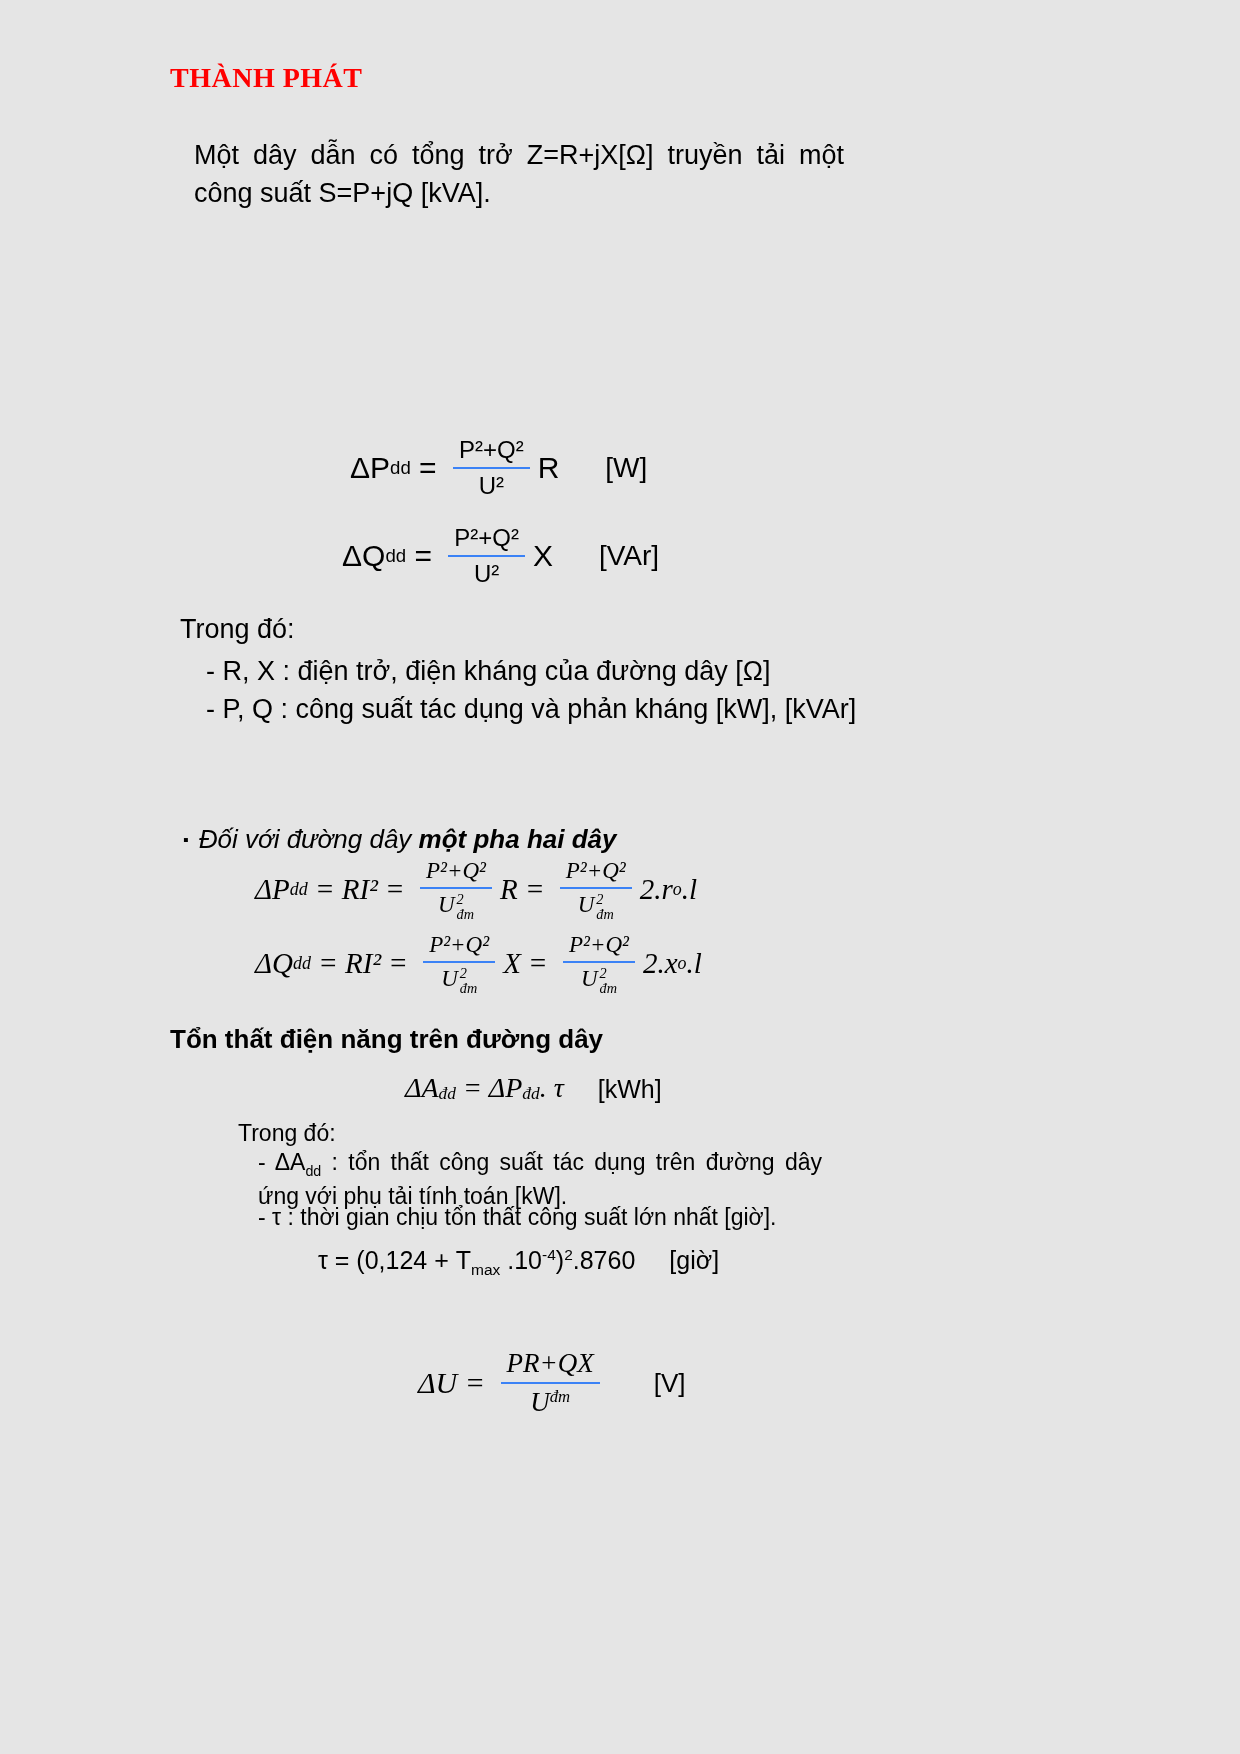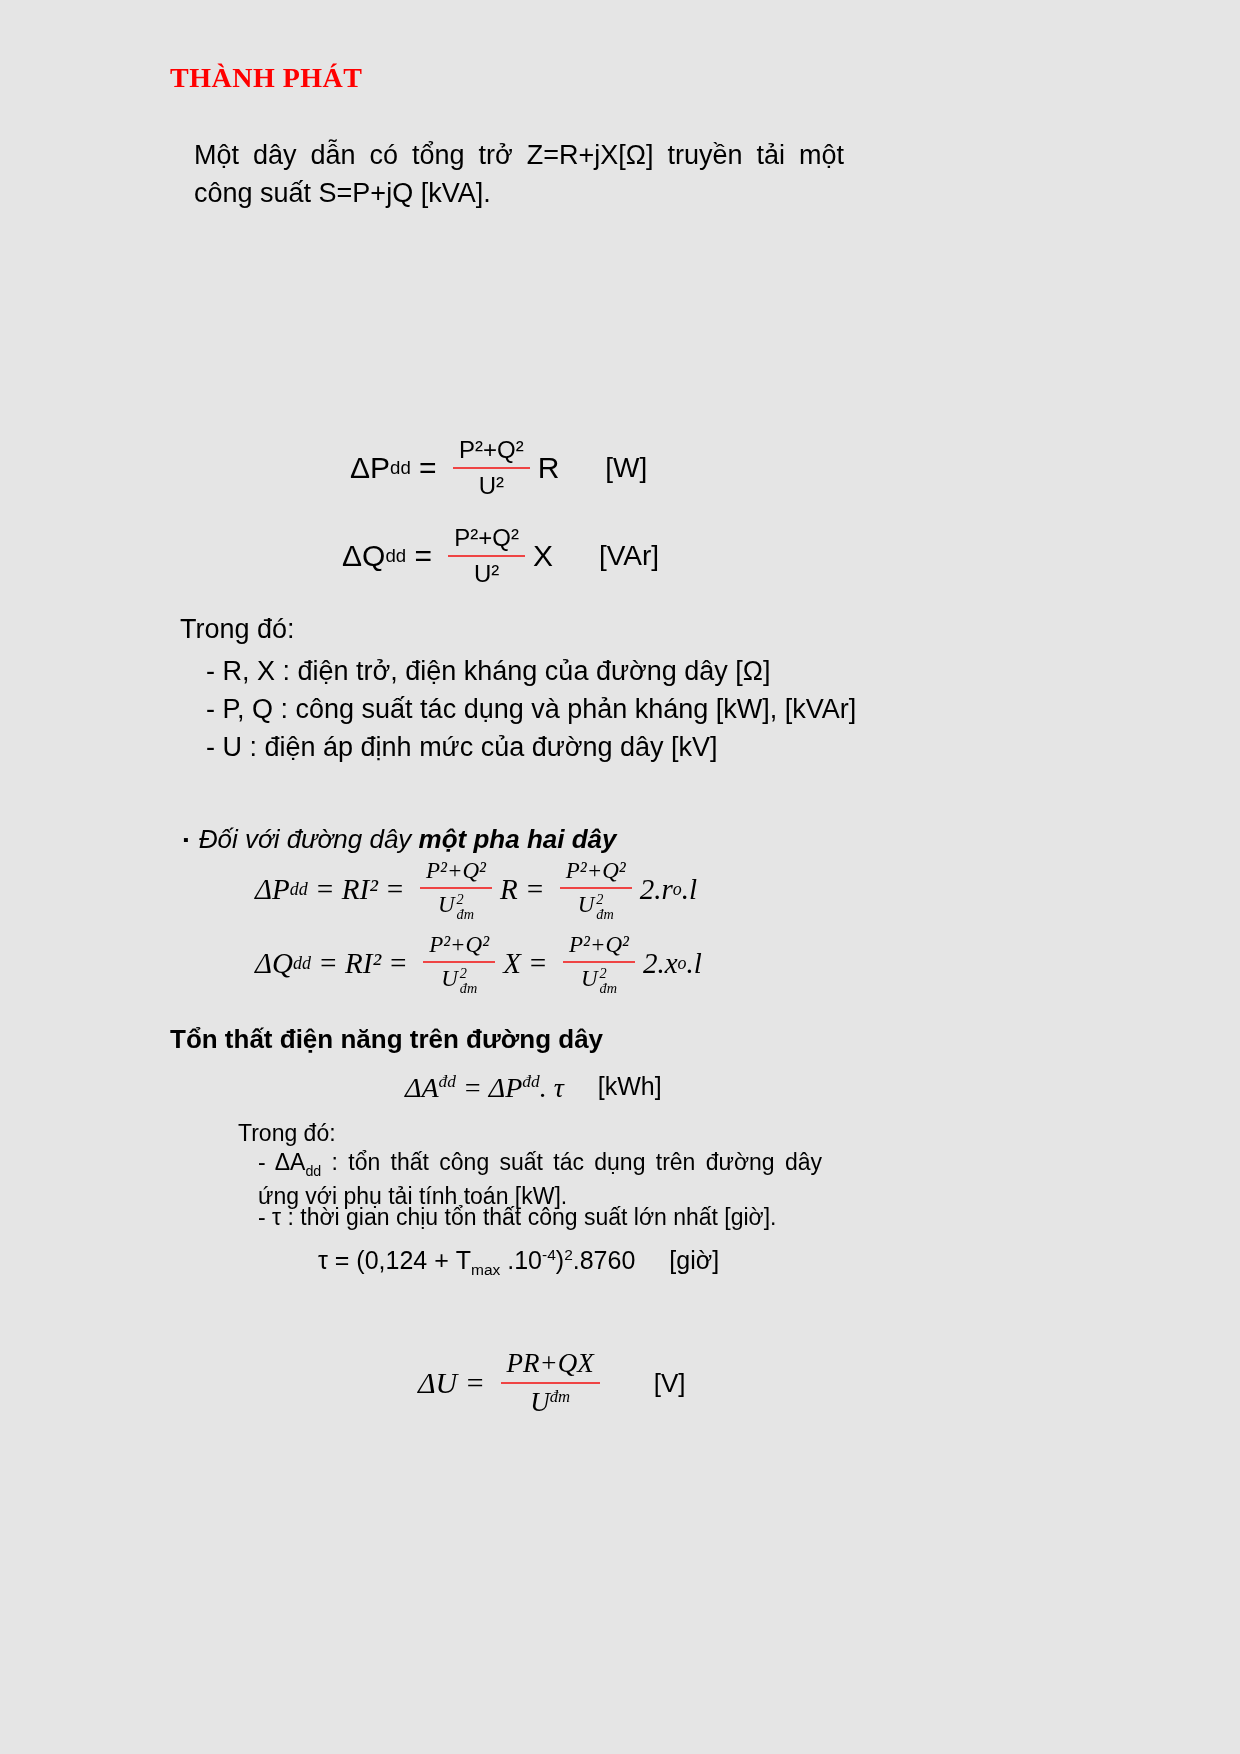--- a/index.html
+++ b/index.html
@@ -23,21 +23,21 @@
   .vline { position:absolute; left:317px; top:0; width:3px; height:78px; background:#000; }
   .arrowhead { position:absolute; left:309px; top:76px; width:0; height:0;
     border-left:9px solid transparent; border-right:9px solid transparent; border-top:16px solid #000; }
   .zlabel { position:absolute; left:100px; top:16px; font-size:26px; }
   .slabel { position:absolute; left:268px; top:102px; font-size:26px; }
 
   .sec-heading { position:absolute; left:170px; top:372px; font-size:26px; font-weight:bold; }
 
   .formula { position:absolute; display:flex; align-items:center; font-size:30px; white-space:pre; }
   .frac { display:inline-flex; flex-direction:column; align-items:center; margin:0 8px; font-size:24px; }
-  .frac .num { display:block; padding:0 6px 3px; border-bottom:2px solid #ef4444; }
+  .frac .num { display:block; padding:0 6px 3px; border-bottom:2px solid #3b82f6; }
   .frac .den { display:flex; align-items:flex-start; justify-content:center; padding:3px 6px 0; }
   sub { font-size:0.62em; }
   sup { font-size:0.62em; }
   .unit { font-style:normal; font-family:"Liberation Sans", sans-serif; }
   .gap-lg { margin-left:46px; font-size:28px; }
   .gap-md { margin-left:34px; font-size:25px; }
 
   .where1-label { position:absolute; left:180px; top:614px; font-size:27px; }
   .where1-list { position:absolute; left:206px; top:652px; font-size:27px; }
   .where1-list .w-item { line-height:38px; }
@@ -50,21 +50,21 @@
     font-family:"Liberation Serif", serif; font-style:italic; font-size:29px; }
   .math-line { display:flex; align-items:center; margin-bottom:10px; white-space:pre; }
   .math-line .frac { font-size:23px; }
   .supsub { display:inline-flex; flex-direction:column; align-items:flex-start;
     font-size:0.62em; line-height:1.05; margin-left:2px; }
 
   .energy-heading { position:absolute; left:170px; top:1024px; font-size:26px; font-weight:bold; }
 
   .fa-formula { position:absolute; left:405px; top:1072px;
     font-family:"Liberation Serif", serif; font-style:italic; font-size:28px;
-    display:flex; align-items:flex-start; white-space:pre; }
+    display:flex; align-items:flex-end; white-space:pre; }
 
   .where2-label { position:absolute; left:238px; top:1120px; font-size:23px; }
   .w2-item1 { position:absolute; left:258px; top:1147px; width:564px;
     font-size:23px; line-height:1.38; text-align:justify; }
   .w2-item2 { position:absolute; left:258px; top:1204px; font-size:23px; }
 
   .ftau { position:absolute; left:318px; top:1246px; font-size:25px; white-space:pre; }
 
   .voltage-heading { position:absolute; left:170px; top:1290px;
     font-family:"Liberation Serif", serif; font-weight:bold; font-size:28px; }
@@ -87,21 +87,20 @@
 
 
   <div class="formula" style="left:350px; top:436px;"><span>ΔP</span><sub>dd</sub><span> = </span><span class="frac"><span class="num">P²+Q²</span><span class="den">U²</span></span><span>R</span><span class="unit gap-lg">[W]</span></div>
 
   <div class="formula" style="left:342px; top:524px;"><span>ΔQ</span><sub>dd</sub><span> = </span><span class="frac"><span class="num">P²+Q²</span><span class="den">U²</span></span><span>X</span><span class="unit gap-lg">[VAr]</span></div>
 
   <div class="where1-label">Trong đó:</div>
   <div class="where1-list">
     <div class="w-item">- R, X : điện trở, điện kháng của đường dây [Ω]</div>
     <div class="w-item">- P, Q : công suất tác dụng và phản kháng [kW], [kVAr]</div>
-    <div class="w-item">- U : điện áp định mức của đường dây [kV]</div>
   </div>
 
   <div class="bullet-line"><span class="marker">▪</span><span>Đối với đường dây </span><span class="b-bold">một pha hai dây</span></div>
 
   <div class="math-block">
     <div class="math-line"><span>ΔP</span><sub>dd</sub><span> = RI² = </span><span class="frac"><span class="num">P²+Q²</span><span class="den"><span>U</span><span class="supsub"><span>2</span><span>đm</span></span></span></span><span>R = </span><span class="frac"><span class="num">P²+Q²</span><span class="den"><span>U</span><span class="supsub"><span>2</span><span>đm</span></span></span></span><span>2.r</span><sub>o</sub><span>.l</span></div>
     <div class="math-line"><span>ΔQ</span><sub>dd</sub><span> = RI² = </span><span class="frac"><span class="num">P²+Q²</span><span class="den"><span>U</span><span class="supsub"><span>2</span><span>đm</span></span></span></span><span>X = </span><span class="frac"><span class="num">P²+Q²</span><span class="den"><span>U</span><span class="supsub"><span>2</span><span>đm</span></span></span></span><span>2.x</span><sub>o</sub><span>.l</span></div>
   </div>
 
   <h3 class="energy-heading">Tổn thất điện năng trên đường dây</h3>

